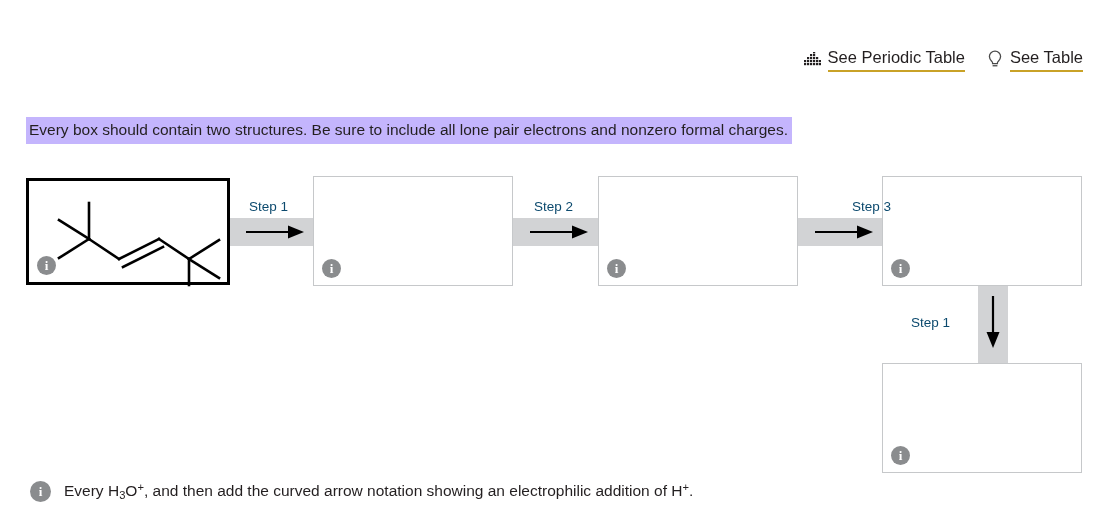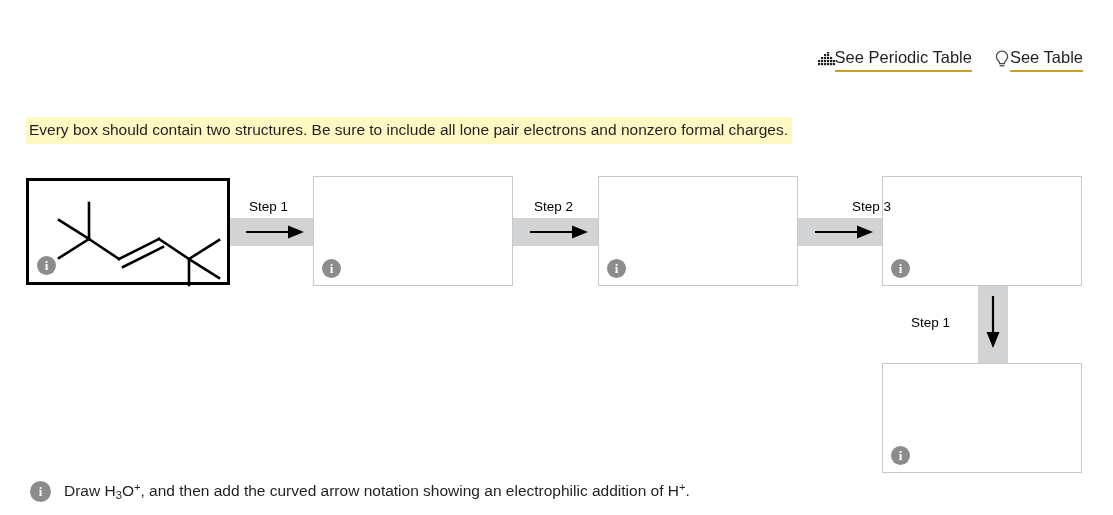--- a/index.html
+++ b/index.html
@@ -21,20 +21,21 @@
     position: absolute;
     top: 48px;
     right: 30px;
     display: flex;
     align-items: center;
     gap: 22px;
   }
   .top-link {
     display: flex;
     align-items: center;
+    gap: 7px;
     cursor: pointer;
   }
   .top-link .link-text {
     font-size: 16.5px;
     color: #231f20;
     border-bottom: 2px solid #c9a227;
     padding-bottom: 3px;
     line-height: 1.15;
     white-space: nowrap;
   }
@@ -47,21 +48,21 @@
     display: block;
     width: 16px;
     height: 19px;
   }
 
   
   .highlight-bar {
     position: absolute;
     top: 117px;
     left: 26px;
-    background: #fef9c3;
+    background: #c4b5fd;
     font-size: 15.5px;
     padding: 3px 4px 4px 3px;
     white-space: nowrap;
     line-height: 1.3;
   }
 
   
   .diagram { position: absolute; top: 0; left: 0; width: 1113px; height: 515px; }
 
   .struct-box {
@@ -104,21 +105,21 @@
   .connector-v {
     position: absolute;
     background: #d2d3d5;
     z-index: 1;
   }
   .connector-h svg, .connector-v svg { display: block; }
 
   .step-label {
     position: absolute;
     font-size: 13.5px;
-    color: #000000;
+    color: #0c4a6e;
     z-index: 4;
     white-space: nowrap;
   }
 
   
   .bottom-note {
     position: absolute;
     left: 30px;
     top: 481px;
     display: flex;
@@ -258,15 +259,15 @@
 
   <div class="struct-box" style="left:882px; top:363px; width:200px; height:110px;">
     <div class="info-badge">i</div>
   </div>
 
 </div>
 
 <div class="bottom-note">
   <div class="info-badge note-badge">i</div>
   <div class="note-text">
-    <span>Draw H</span><sub>3</sub><span>O</span><sup>+</sup><span>, and then add the curved arrow notation showing an electrophilic addition of H</span><sup>+</sup><span>.</span>
+    <span>Every H</span><sub>3</sub><span>O</span><sup>+</sup><span>, and then add the curved arrow notation showing an electrophilic addition of H</span><sup>+</sup><span>.</span>
   </div>
 </div>
 
 </body></html>

